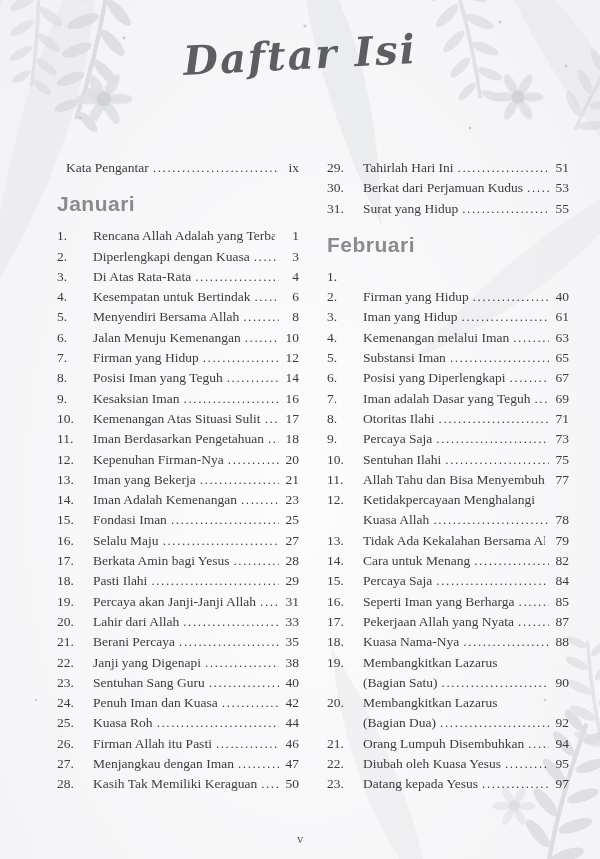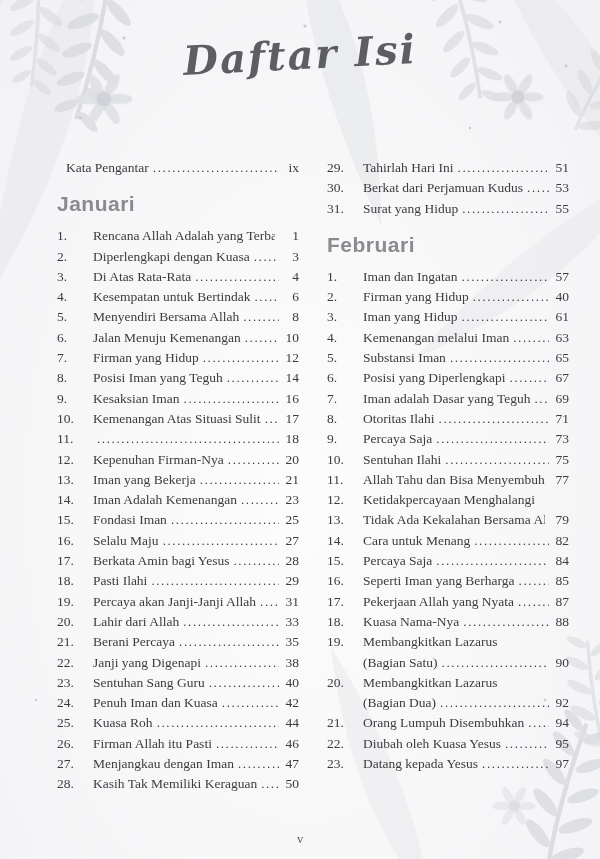--- a/index.html
+++ b/index.html
@@ -246,20 +246,21 @@
             <span class="title">Kemenangan Atas Situasi Sulit</span>
             <span class="leader"></span>
             <span class="pg">17</span>
           </span>
         </span>
       </div>
       <div class="entry">
         <span class="num">11.</span>
         <span class="body">
           <span class="line">
+            <span class="title">Iman Berdasarkan Pengetahuan</span>
             <span class="leader"></span>
             <span class="pg">18</span>
           </span>
         </span>
       </div>
       <div class="entry">
         <span class="num">12.</span>
         <span class="body">
           <span class="line">
             <span class="title">Kepenuhan Firman-Nya</span>
@@ -456,27 +457,20 @@
           <span class="line">
             <span class="title">Surat yang Hidup</span>
             <span class="leader"></span>
             <span class="pg">55</span>
           </span>
         </span>
       </div>
       <div class="section-heading">Februari</div>
       <div class="entry">
         <span class="num">1.</span>
-        <span class="body">
-          <span class="line">
-            <span class="title">Iman dan Ingatan</span>
-            <span class="leader"></span>
-            <span class="pg">57</span>
-          </span>
-        </span>
       </div>
       <div class="entry">
         <span class="num">2.</span>
         <span class="body">
           <span class="line">
             <span class="title">Firman yang Hidup</span>
             <span class="leader"></span>
             <span class="pg">40</span>
           </span>
         </span>
@@ -569,20 +563,25 @@
             <span class="leader"></span>
             <span class="pg">77</span>
           </span>
         </span>
       </div>
       <div class="entry">
         <span class="num">12.</span>
         <span class="body">
           <span class="line">
             <span class="title">Ketidakpercayaan Menghalangi</span>
+          </span>
+          <span class="line">
+            <span class="title">Kuasa Allah</span>
+            <span class="leader"></span>
+            <span class="pg">78</span>
           </span>
         </span>
       </div>
       <div class="entry">
         <span class="num">13.</span>
         <span class="body">
           <span class="line">
             <span class="title">Tidak Ada Kekalahan Bersama Allah</span>
             <span class="leader"></span>
             <span class="pg">79</span>

